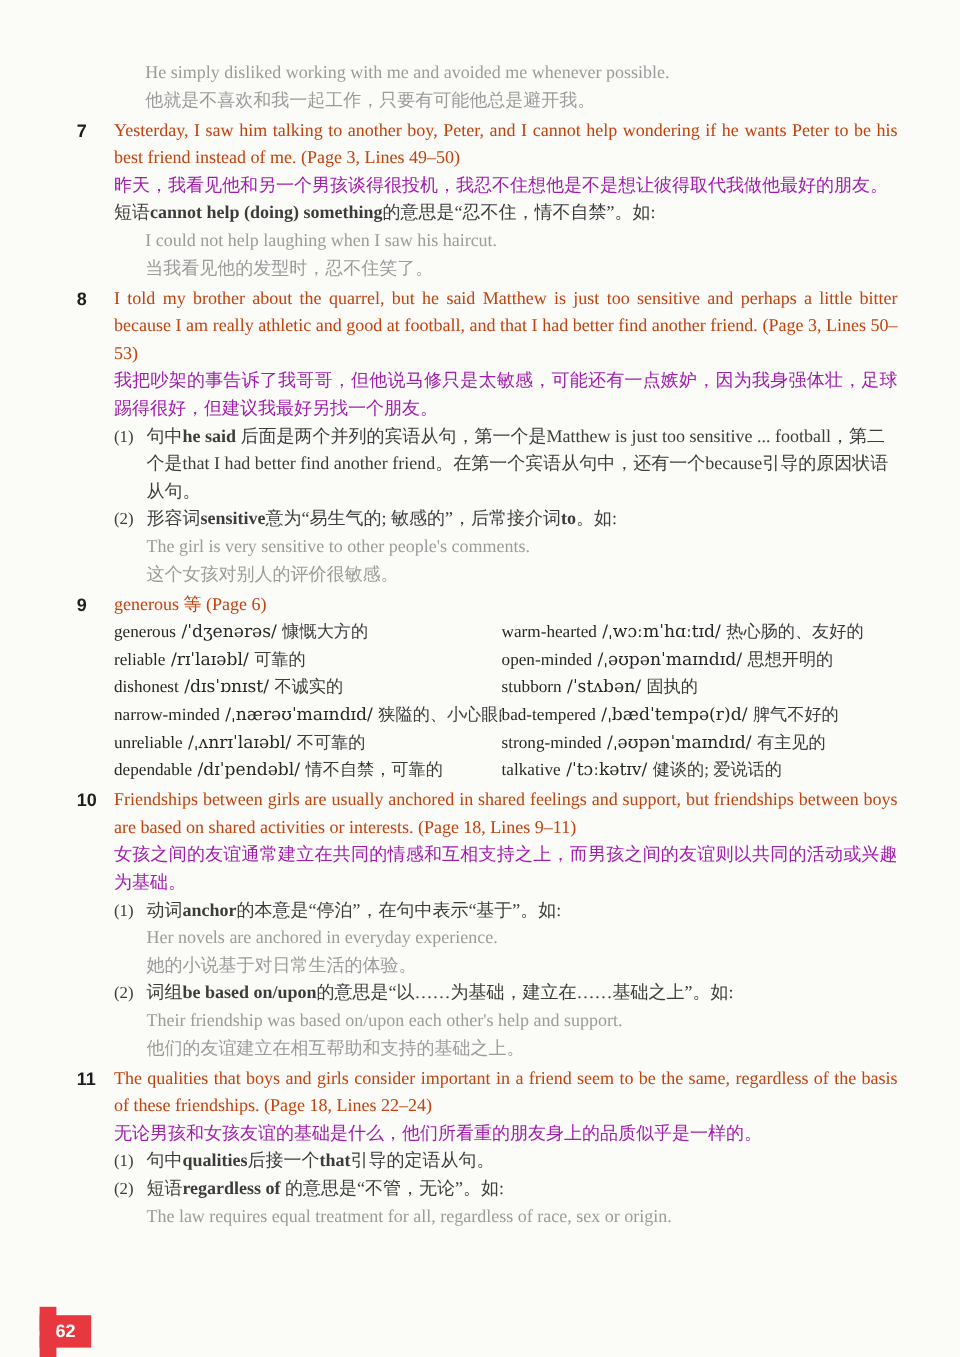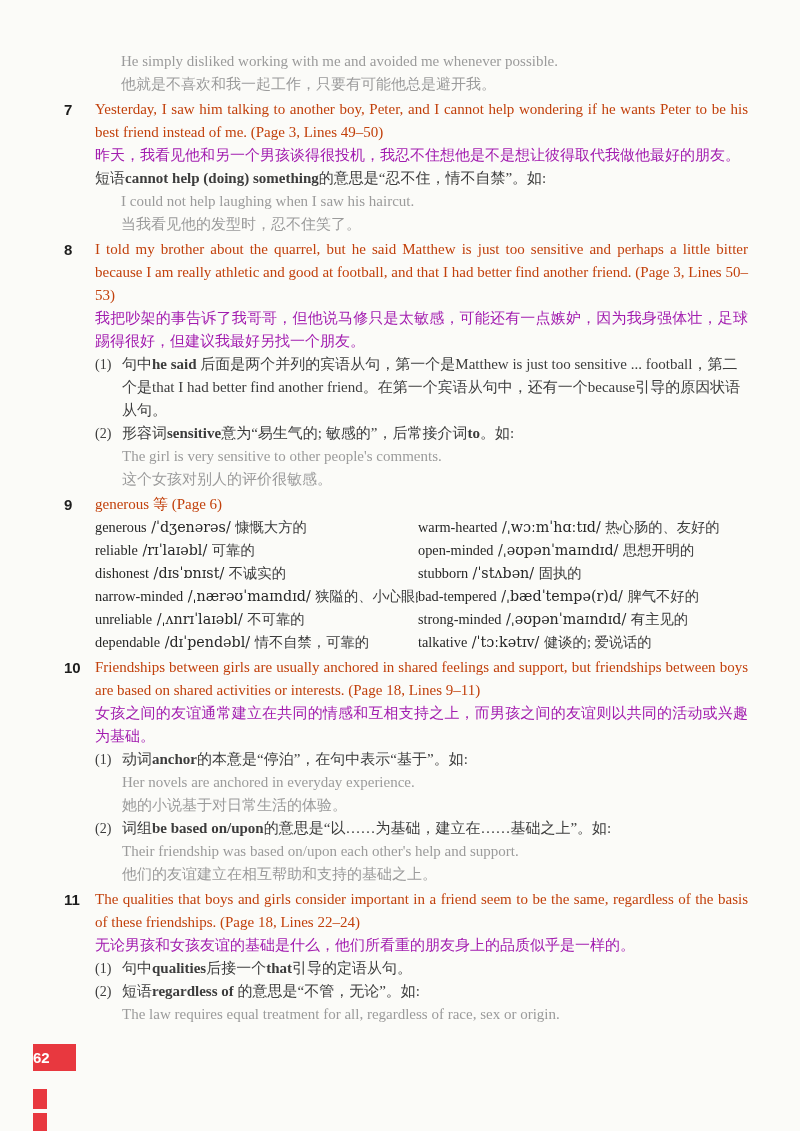--- a/index.html
+++ b/index.html
@@ -30,25 +30,25 @@
   b { font-weight:bold; }
   .sub { display:flex; }
   .sub-label { width:27px; flex:none; color:#3c3c3c; font-size:14px; line-height:23px; }
   .sub-body { flex:1; min-width:0; }
   .vocab { display:grid; grid-template-columns:323px 1fr; }
   .vcell { font-size:14.3px; line-height:23px; white-space:nowrap; overflow:hidden; }
   .vw { color:#262626; }
   .vipa { font-family:"DejaVu Serif",serif; color:#262626; }
   .vcn { color:#3c3c3c; }
   .page-num-box {
-    position:absolute; left:33px; top:1044px; width:43px; height:27px;
+    position:absolute; left:33px; top:1096px; width:43px; height:27px;
     background:#e8383f; color:#ffffff;
     font-family:"Liberation Sans","DejaVu Sans",sans-serif;
     font-weight:bold; font-size:15px;
-    display:flex; align-items:center; 
+    display:flex; align-items:center; justify-content:center;
   }
   .red-bar { position:absolute; left:33px; width:14px; background:#e8383f; }
   .bar1 { top:1089px; height:20px; }
   .bar2 { top:1113px; height:18px; }
 </style>
 </head>
 <body>
 
 <div class="page">
   <div class="content" id="content">

